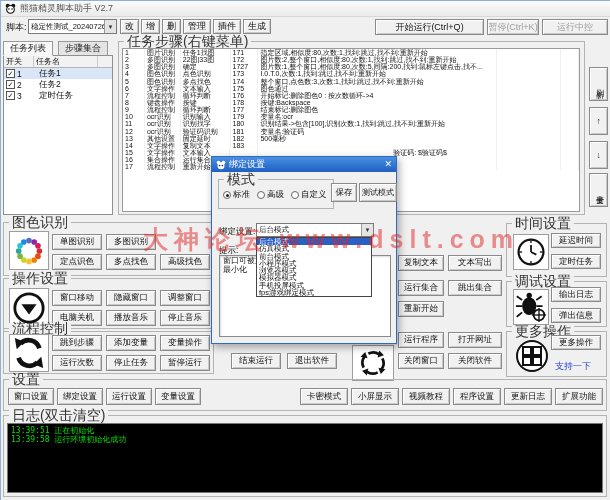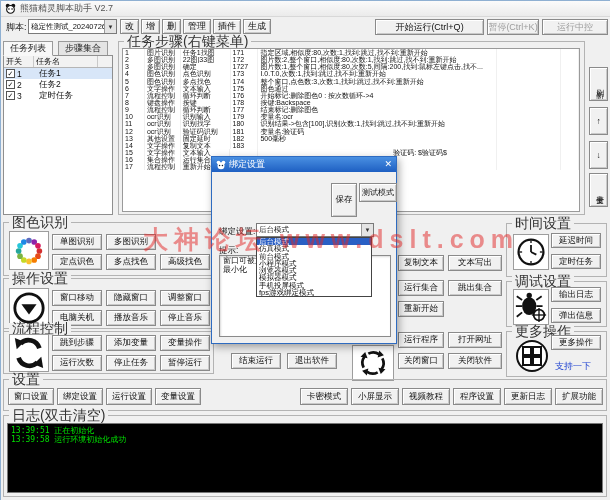--- a/index.html
+++ b/index.html
@@ -498,21 +498,38 @@
       <svg viewBox="0 0 12 12" width="10" height="10">
           <circle cx="3" cy="3" r="2.2" fill="#fff"></circle>
           <circle cx="9" cy="3" r="2.2" fill="#fff"></circle>
           <circle cx="6" cy="7" r="4.2" fill="#fff"></circle>
           <circle cx="4.3" cy="6.5" r="0.9" fill="#123"></circle>
           <circle cx="7.7" cy="6.5" r="0.9" fill="#123"></circle>
         </svg>
       <span>绑定设置</span>
       <span class="dlg-x">✕</span>
     </div>
-    <div class="btn" style="position:absolute;left:119px;top:26px;width:26px;height:34px;">保存</div>
+    <div class="gb" style="left:6px;top:22px;width:116px;height:30px;">
+      <span class="gbl" style="background:#f0f0f0;" able="false">模式</span>
+      <div style="position:absolute;left:4px;top:9px;display:flex;gap:7px;">
+        <span class="radio">
+            <span class="rdot on"></span>
+            <span>标准</span>
+          </span>
+        <span class="radio">
+            <span class="rdot"></span>
+            <span>高级</span>
+          </span>
+        <span class="radio">
+            <span class="rdot"></span>
+            <span>自定义</span>
+          </span>
+      </div>
+    </div>
+    <div class="btn" style="position:absolute;left:119px;top:26px;width:26px;height:19px;">保存</div>
     <div class="btn" style="position:absolute;left:147px;top:26px;width:38px;height:19px;font-size:8px;">测试模式</div>
 
     <span class="lbl" style="left:7px;top:69px;font-size:8.5px;">绑定设置:</span>
     <div class="combo" style="left:44px;top:66px;width:118px;height:14px;">
       <span class="val" style="font-size:7.5px;">后台模式</span>
       <span class="ar">▼</span>
     </div>
 
     <span class="lbl" style="left:7px;top:88px;font-size:8.5px;">提示:</span>
     <div class="sunken" style="left:7px;top:98px;width:172px;height:82px;">

